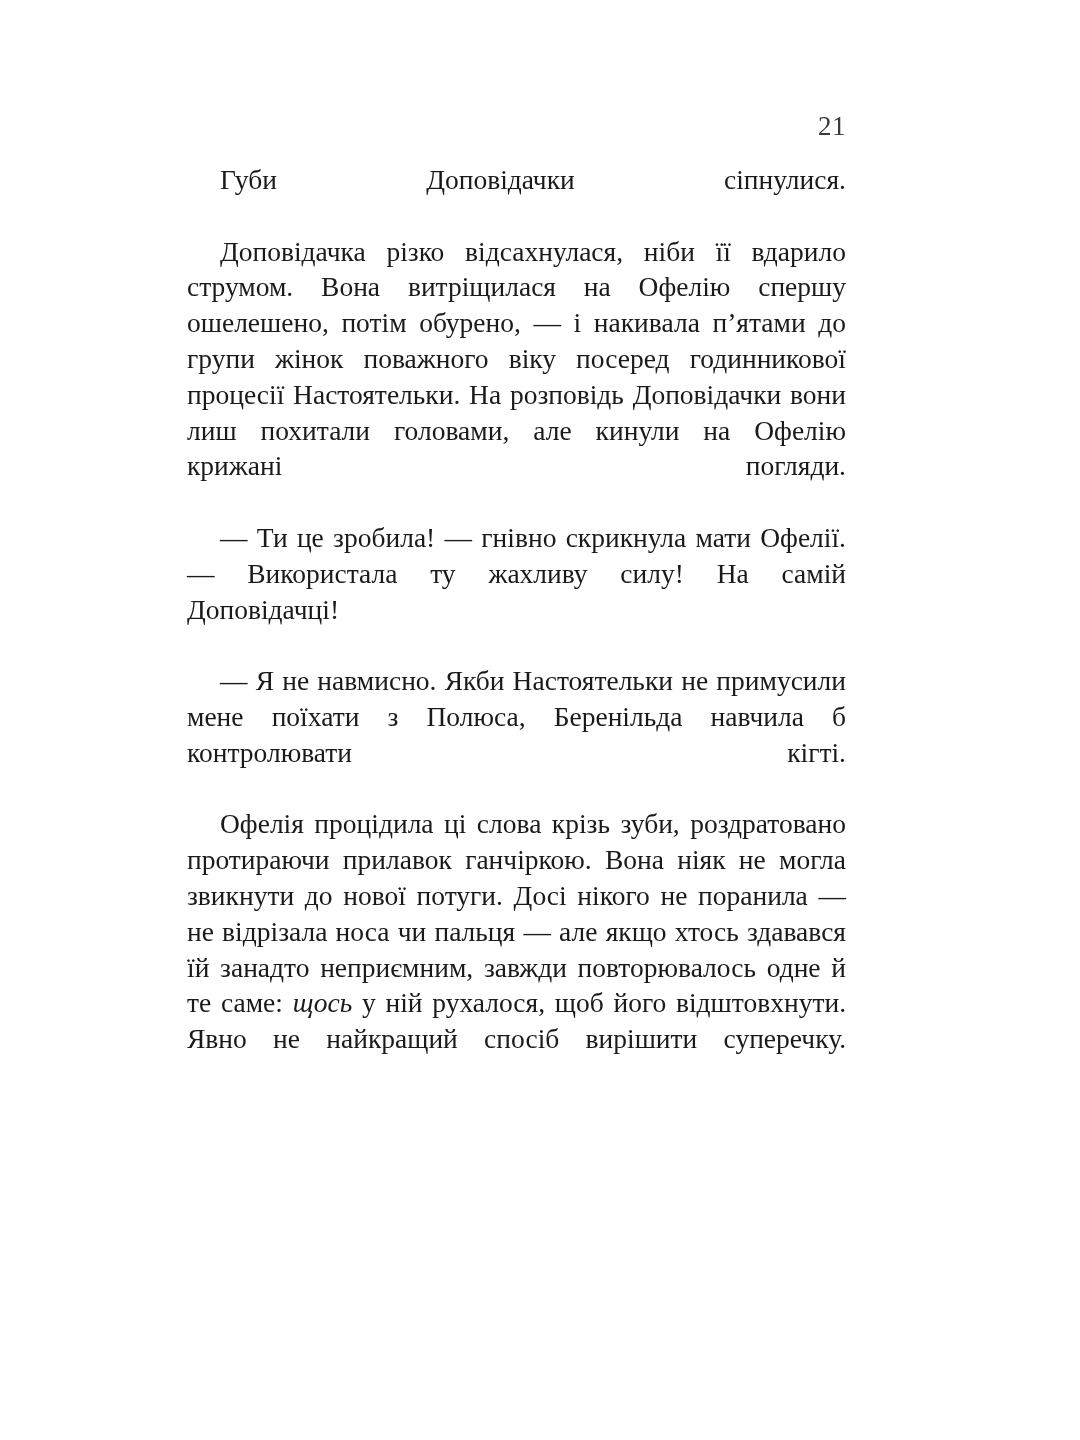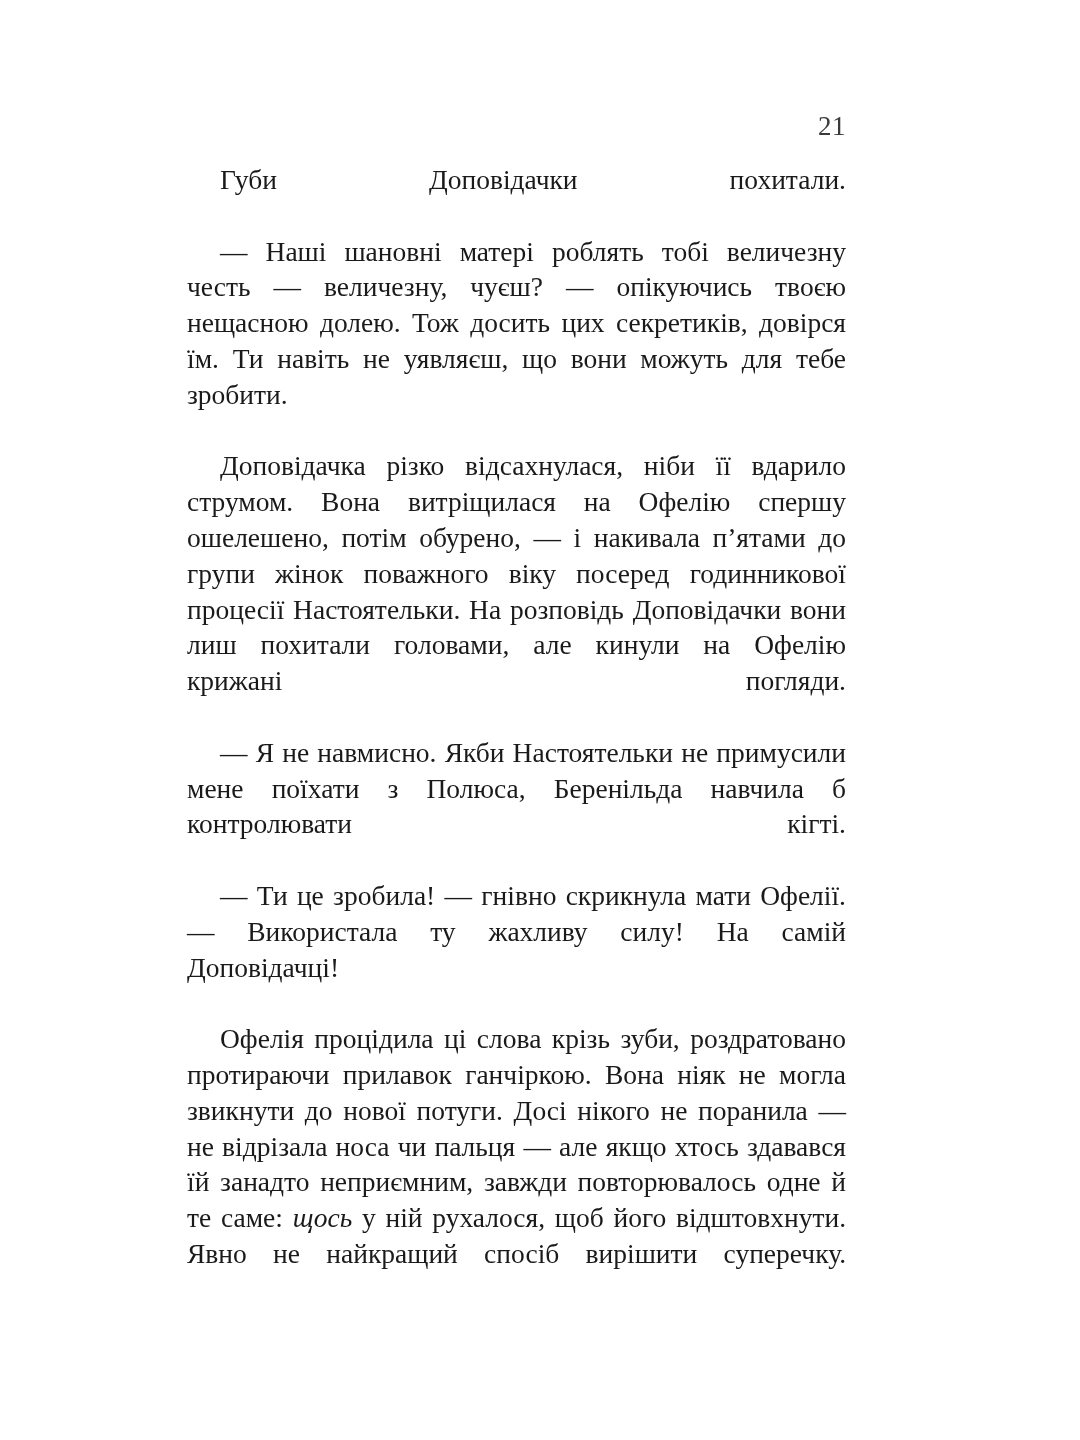--- a/index.html
+++ b/index.html
@@ -69,22 +69,21 @@
   }
 </style>
 </head>
 <body>
 
 <div class="page">
 
   <div class="folio">21</div>
 
   <div class="textblock">
-    <p class="para">Губи Доповідачки похитали.</p>
-    <p class="para">— Наші шановні матері роблять тобі величезну честь — величезну, чуєш? — опікуючись твоєю нещасною долею. Тож досить цих секретиків, довірся їм. Ти навіть не уявляєш, що вони можуть для тебе зробити.</p>
+    <p class="para">Губи Доповідачки сіпнулися.</p>
     <p class="para">Доповідачка різко відсахнулася, ніби її вдарило струмом. Вона витріщилася на Офелію спершу ошелешено, потім обурено, — і накивала п’ятами до групи жінок поважного віку посеред годинникової процесії Настоятельки. На розповідь Доповідачки вони лиш похитали головами, але кинули на Офелію крижані погляди.</p>
+    <p class="para">— Ти це зробила! — гнівно скрикнула мати Офелії. — Використала ту жахливу силу! На самій Доповідачці!</p>
     <p class="para">— Я не навмисно. Якби Настоятельки не примусили мене поїхати з Полюса, Беренільда навчила б контролювати кігті.</p>
-    <p class="para">— Ти це зробила! — гнівно скрикнула мати Офелії. — Використала ту жахливу силу! На самій Доповідачці!</p>
     <p class="para">Офелія процідила ці слова крізь зуби, роздратовано протираючи прилавок ганчіркою. Вона ніяк не могла звикнути до нової потуги. Досі нікого не поранила — не відрізала носа чи пальця — але якщо хтось здавався їй занадто неприємним, завжди повторювалось одне й те саме: <em class="emph">щось</em> у ній рухалося, щоб його відштовхнути. Явно не найкращий спосіб вирішити суперечку.</p>
 
   </div>
 
 </div>
 
 </body></html>

